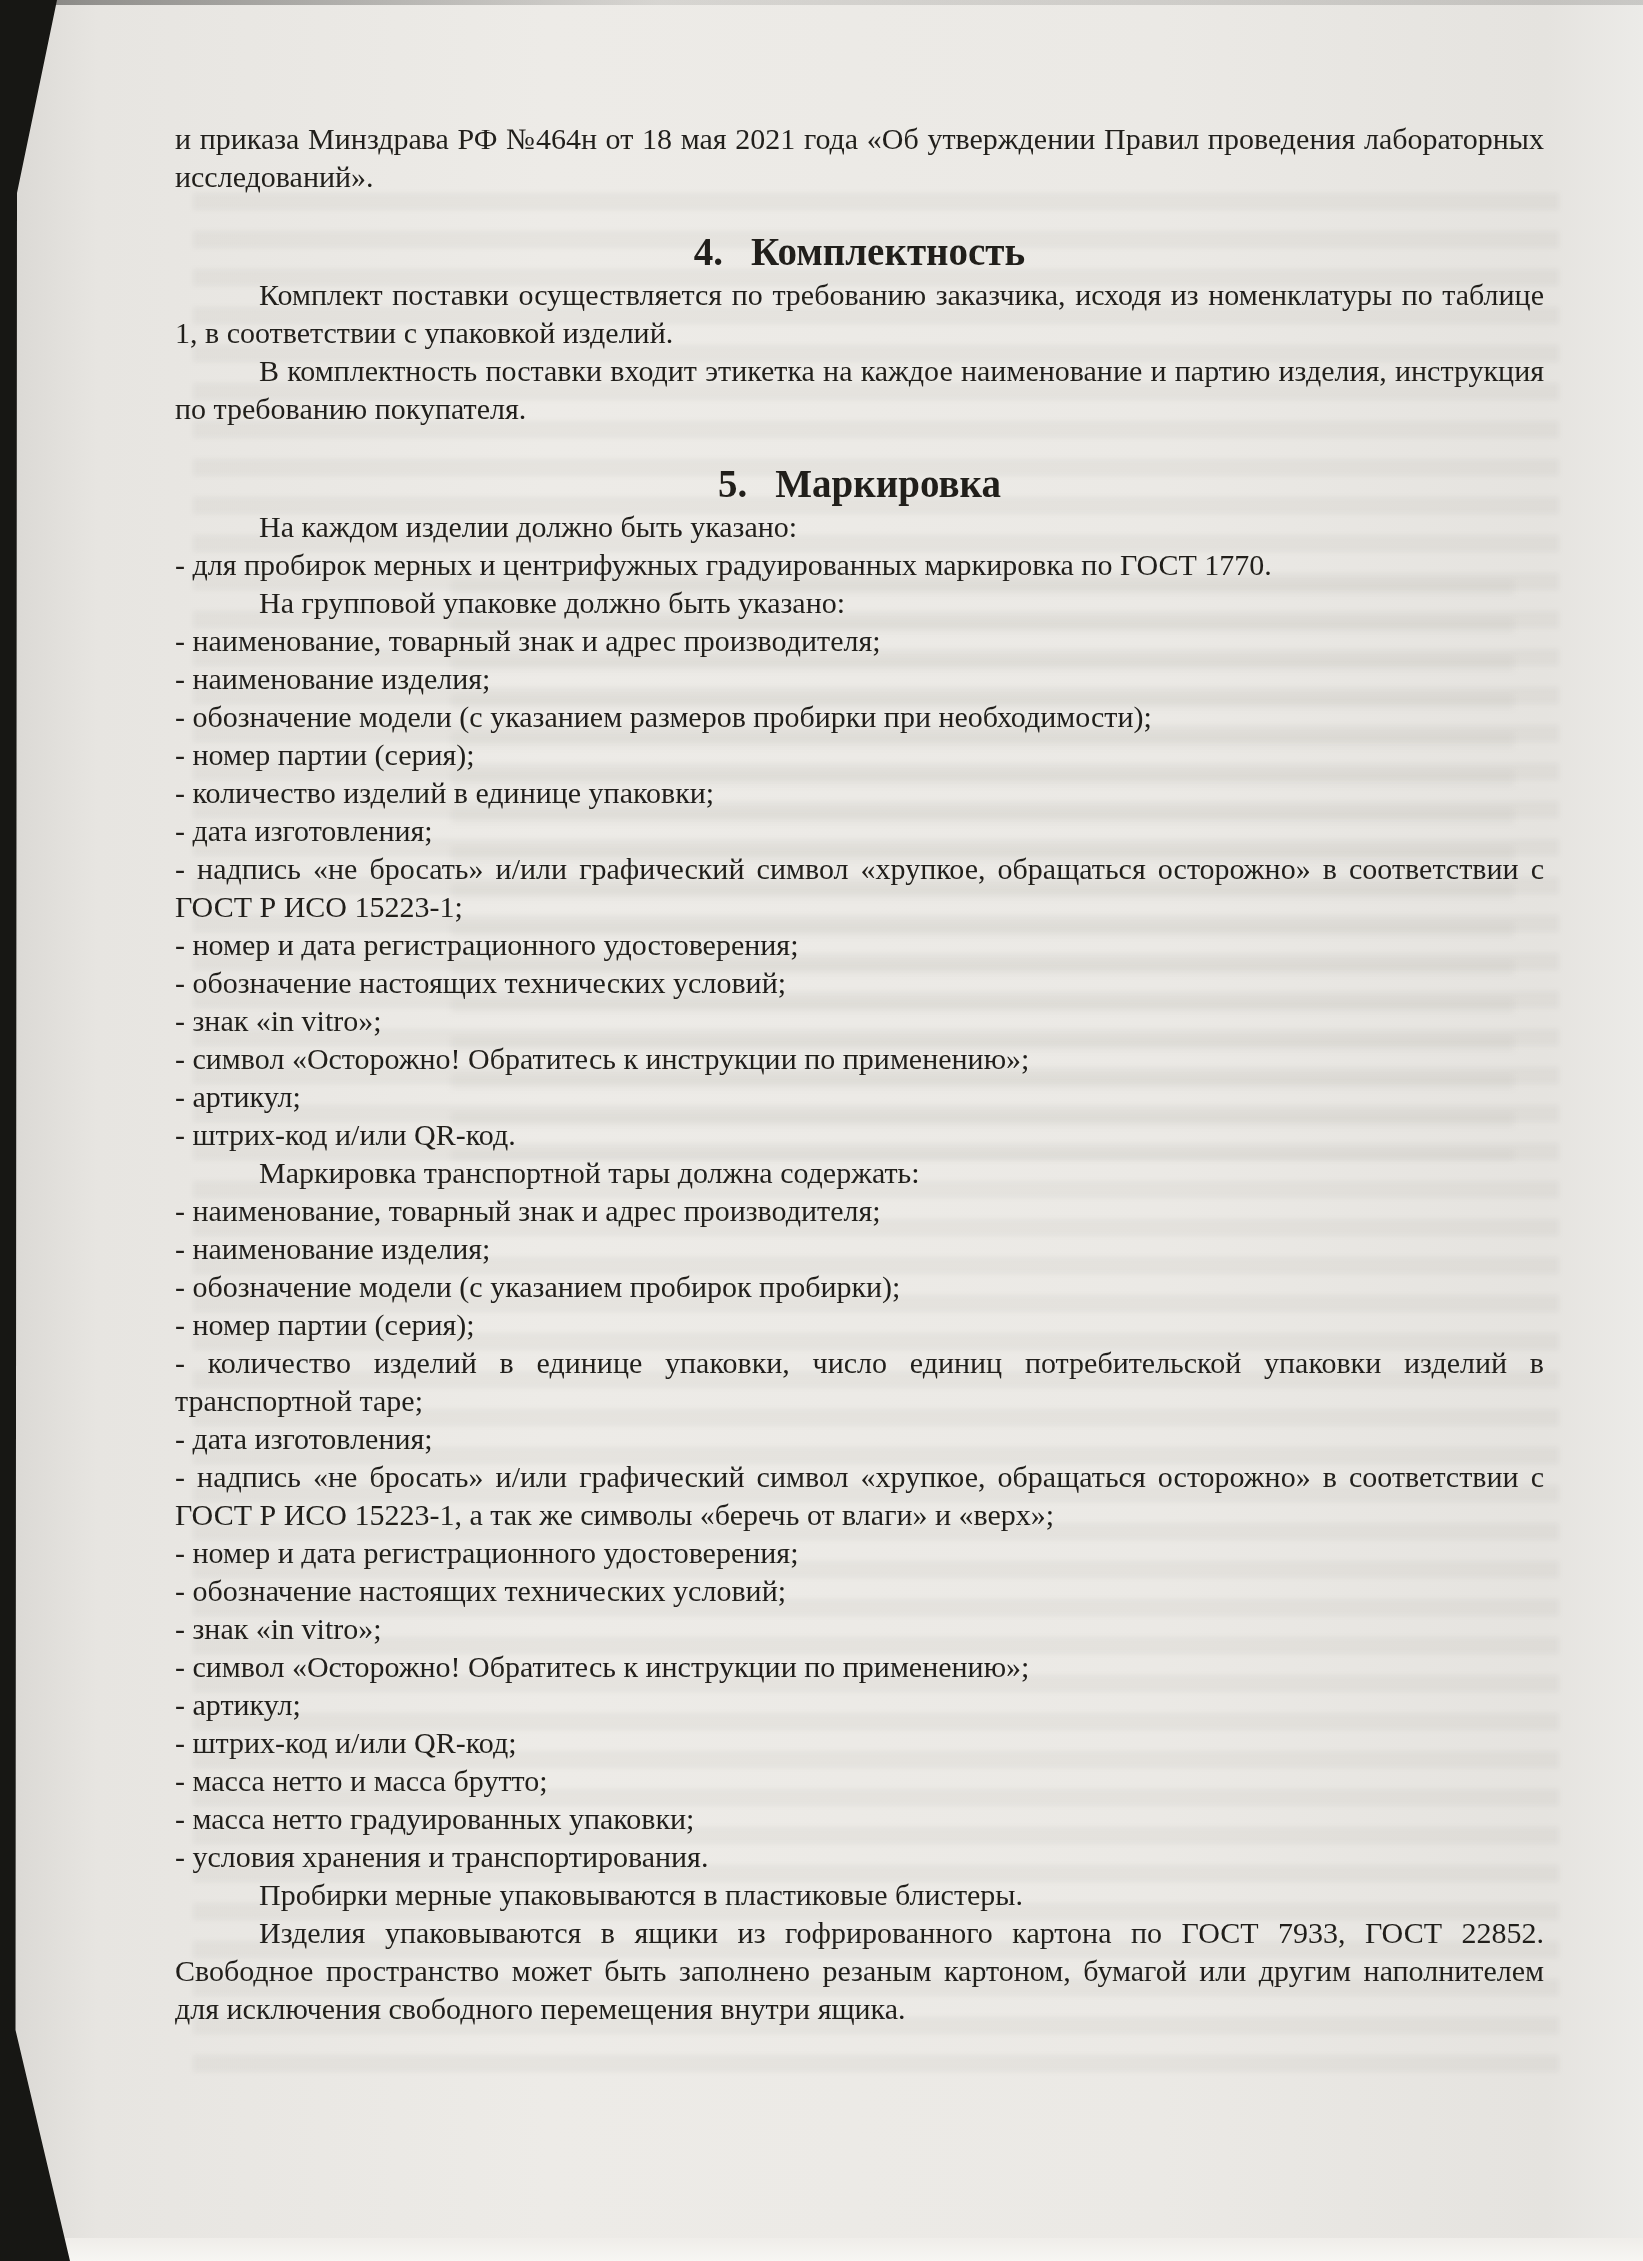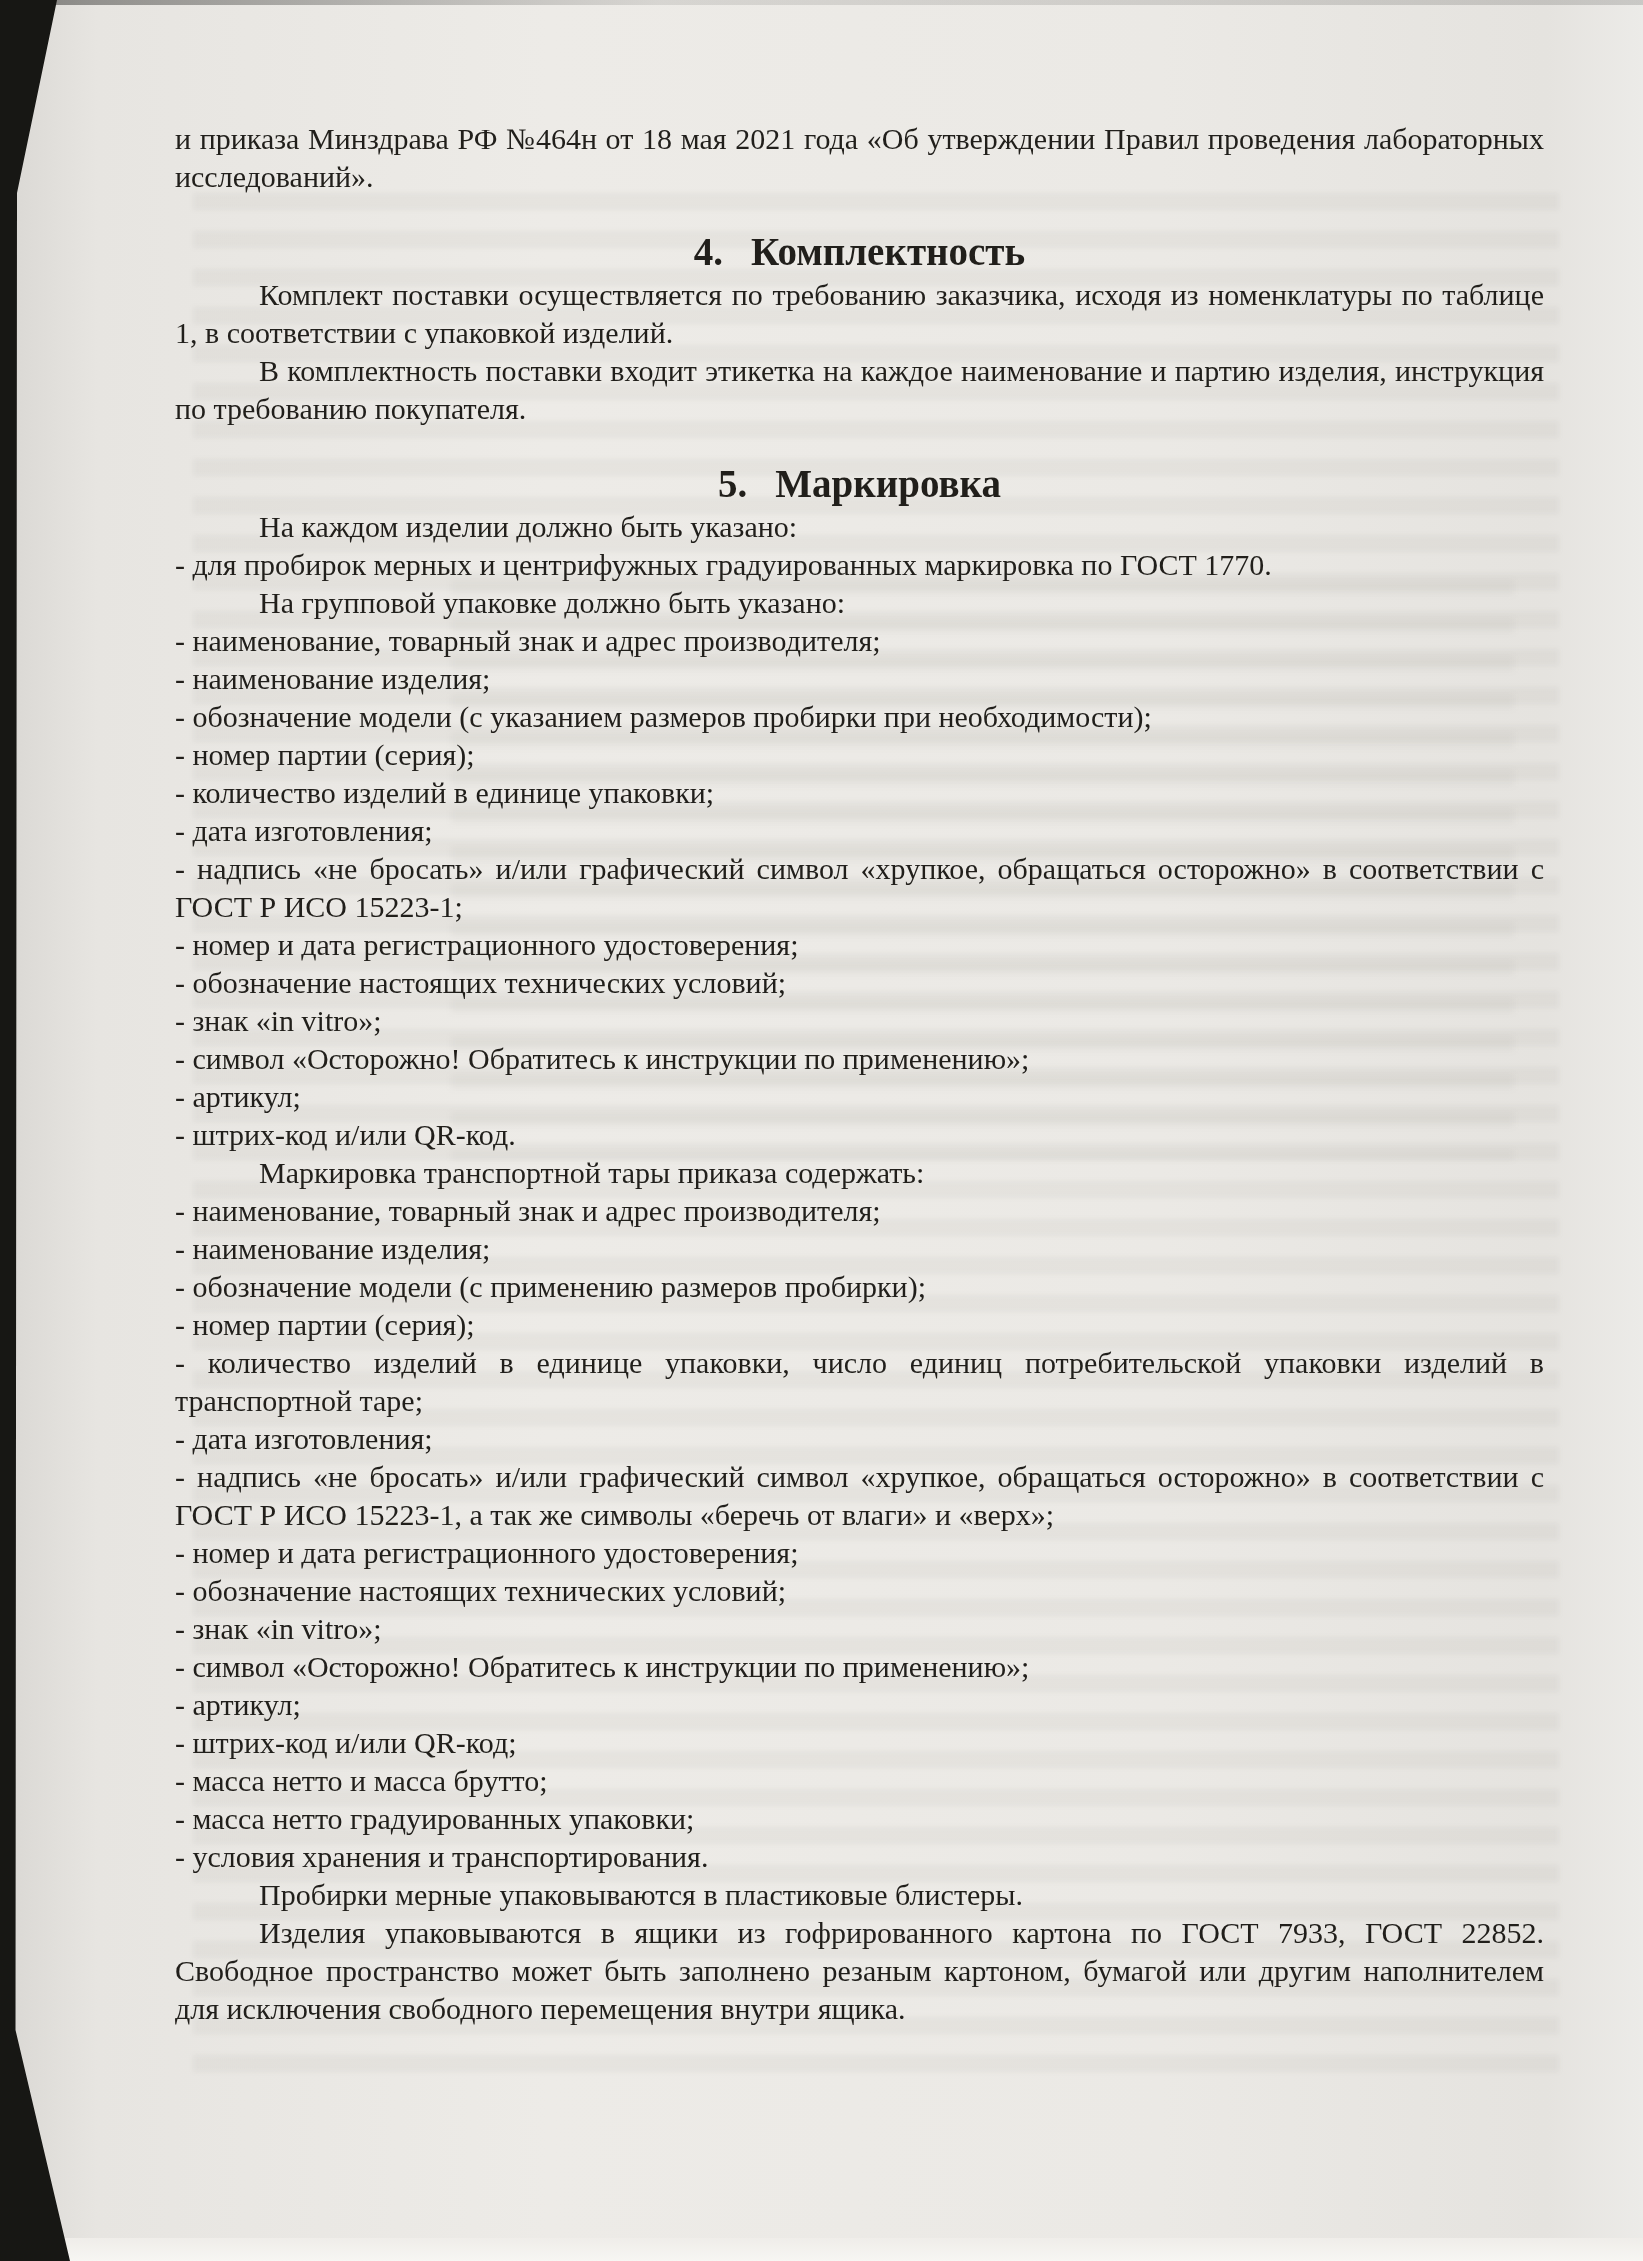--- a/index.html
+++ b/index.html
@@ -89,24 +89,24 @@
     <p class="li">- номер партии (серия);</p>
     <p class="li">- количество изделий в единице упаковки;</p>
     <p class="li">- дата изготовления;</p>
     <p class="li">- надпись «не бросать» и/или графический символ «хрупкое, обращаться осторожно» в соответствии с ГОСТ Р ИСО 15223-1;</p>
     <p class="li">- номер и дата регистрационного удостоверения;</p>
     <p class="li">- обозначение настоящих технических условий;</p>
     <p class="li">- знак «in vitro»;</p>
     <p class="li">- символ «Осторожно! Обратитесь к инструкции по применению»;</p>
     <p class="li">- артикул;</p>
     <p class="li">- штрих-код и/или QR-код.</p>
-    <p class="p">Маркировка транспортной тары приказа содержать:</p>
+    <p class="p">Маркировка транспортной тары должна содержать:</p>
     <p class="li">- наименование, товарный знак и адрес производителя;</p>
     <p class="li">- наименование изделия;</p>
-    <p class="li">- обозначение модели (с применению размеров пробирки);</p>
+    <p class="li">- обозначение модели (с указанием пробирок пробирки);</p>
     <p class="li">- номер партии (серия);</p>
     <p class="li">- количество изделий в единице упаковки, число единиц потребительской упаковки изделий в транспортной таре;</p>
     <p class="li">- дата изготовления;</p>
     <p class="li">- надпись «не бросать» и/или графический символ «хрупкое, обращаться осторожно» в соответствии с ГОСТ Р ИСО 15223-1, а так же символы «беречь от влаги» и «верх»;</p>
     <p class="li">- номер и дата регистрационного удостоверения;</p>
     <p class="li">- обозначение настоящих технических условий;</p>
     <p class="li">- знак «in vitro»;</p>
     <p class="li">- символ «Осторожно! Обратитесь к инструкции по применению»;</p>
     <p class="li">- артикул;</p>
     <p class="li">- штрих-код и/или QR-код;</p>

